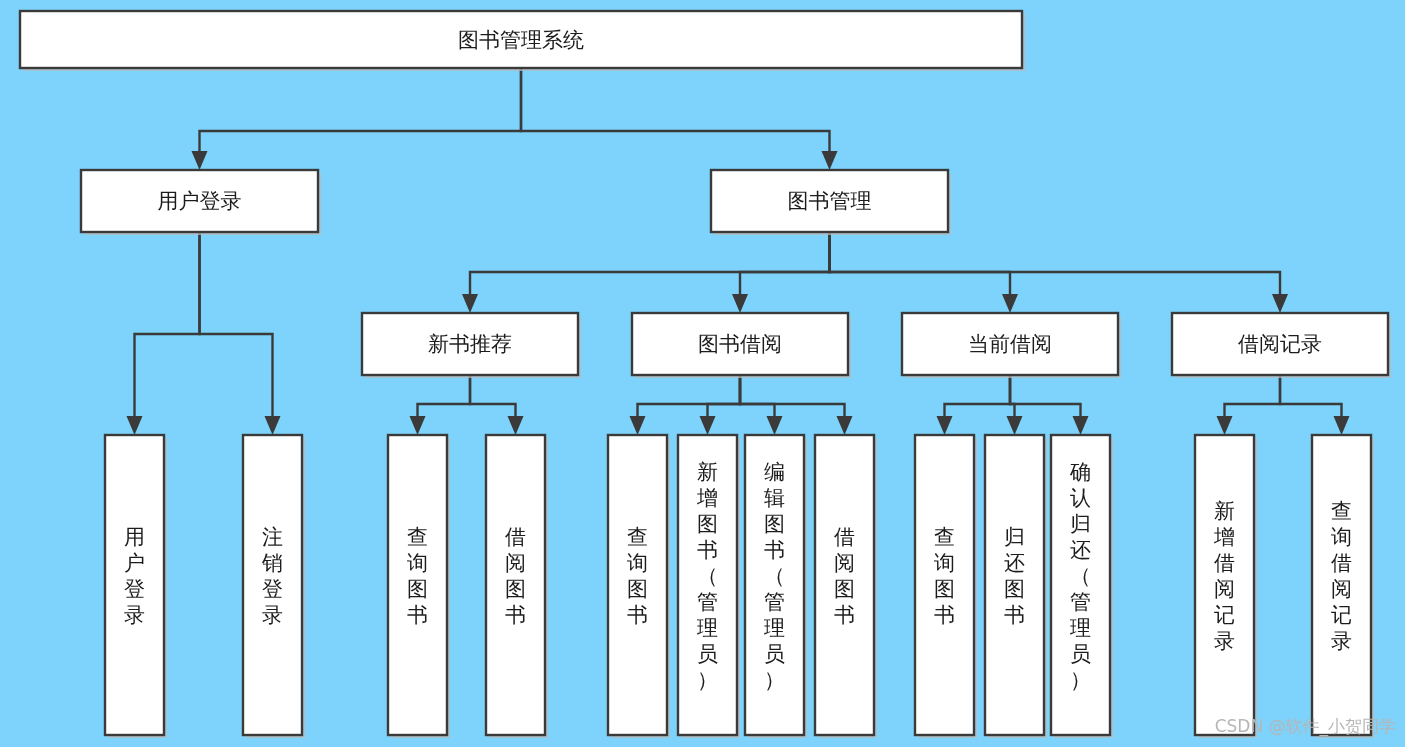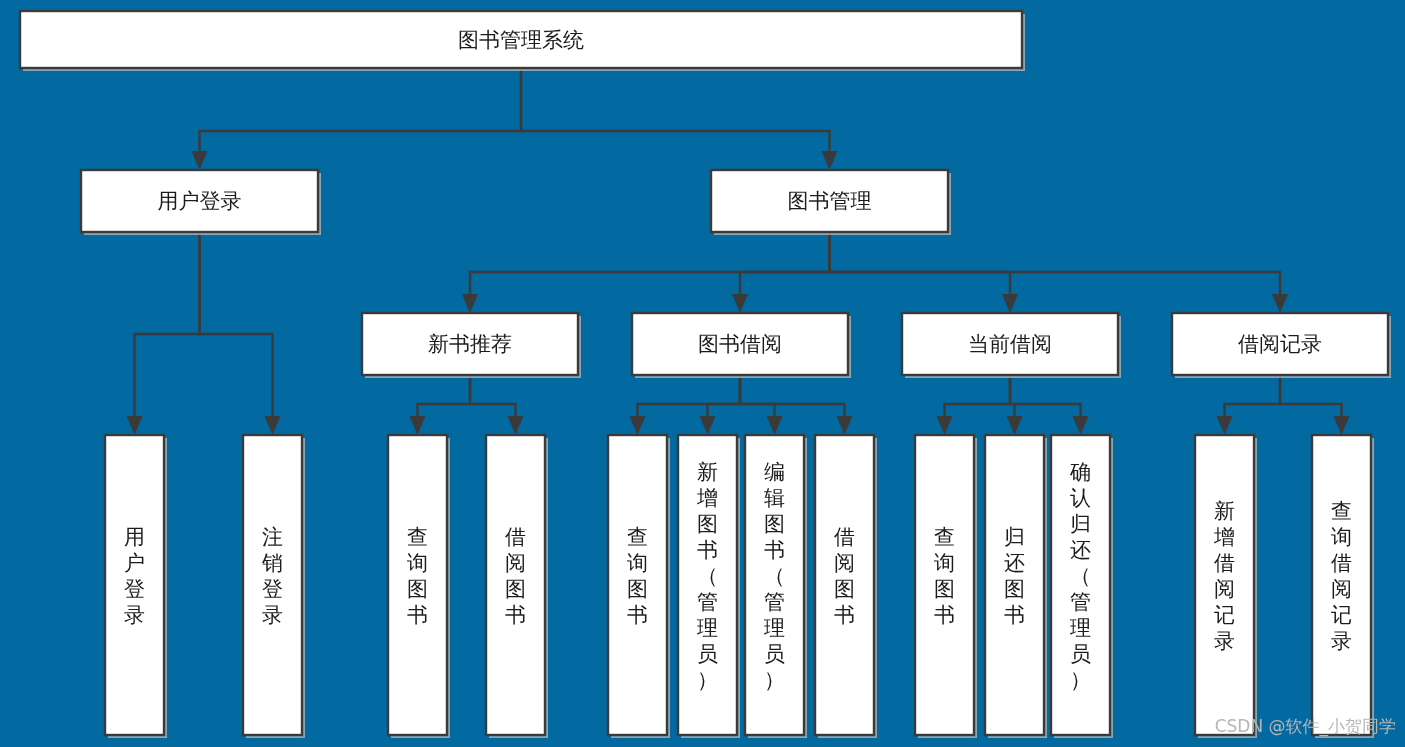--- a/index.html
+++ b/index.html
@@ -8,21 +8,21 @@
     padding: 0;
     background: #ffffff;
   }
   body {
     font-family: "DejaVu Sans", "Liberation Sans", sans-serif;
   }
   #diagram-root {
     position: relative;
     width: 1405px;
     height: 747px;
-    background: #0369a1;
+    background: #7dd3fc;
     overflow: hidden;
     text-align: center;
   }
   svg#flow-svg {
     position: absolute;
     left: 0;
     top: 0;
     width: 1405px;
     height: 747px;
     display: block;

